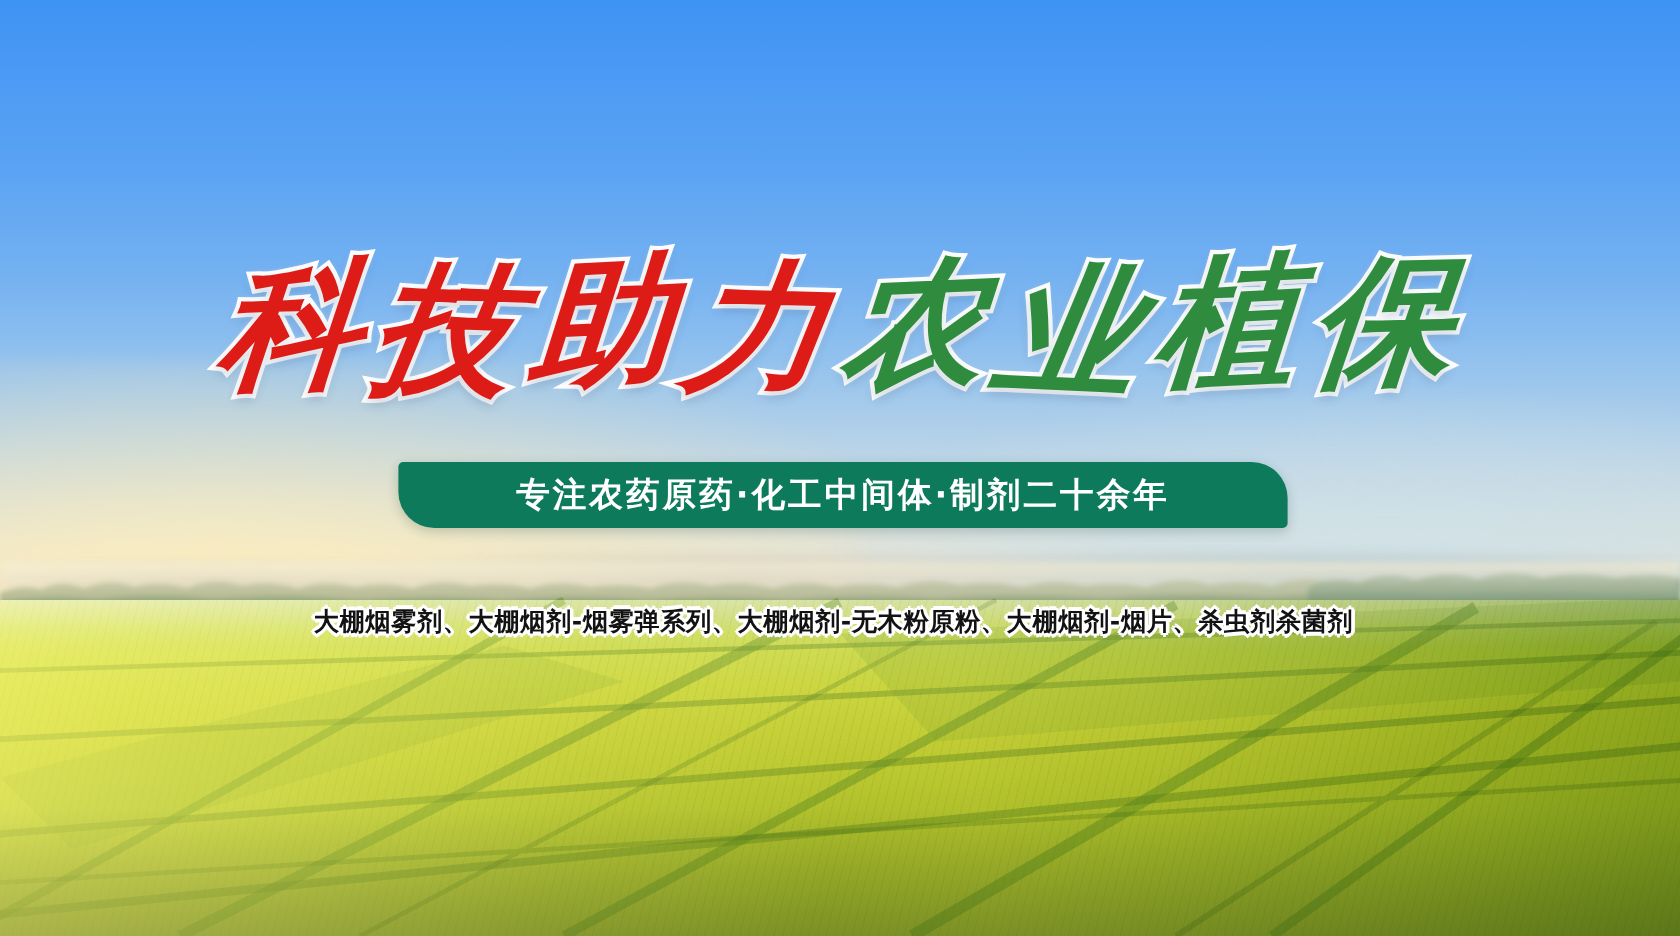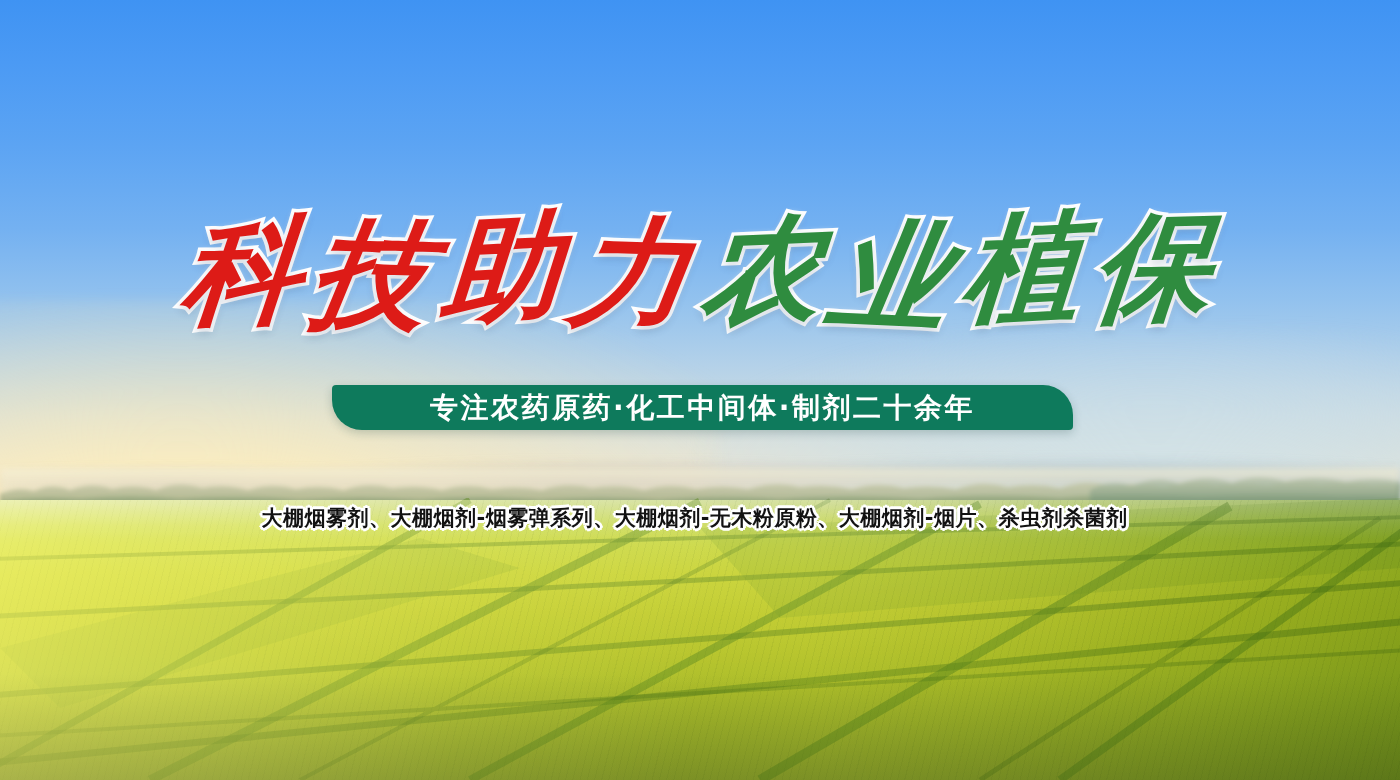--- a/index.html
+++ b/index.html
@@ -170,21 +170,21 @@
   .headline .ch2{ transform:skewX(-7deg) rotate(2deg) translateY(4px); }
   .headline .ch3{ transform:skewX(-7deg) rotate(-3deg) translateY(-3px); }
   .headline .ch4{ transform:skewX(-7deg) rotate(1.5deg) translateY(2px); }
   .headline .ch5{ transform:skewX(-7deg) rotate(-2.5deg) translateY(-2px); }
   .headline .ch6{ transform:skewX(-7deg) rotate(2.5deg) translateY(5px); }
   .headline .ch7{ transform:skewX(-7deg) rotate(-1.5deg) translateY(-4px); }
 
   
   .subtitle-pill{
     position:absolute; left:332px; top:385px;
-    width:741px; height:45px;
+    width:741px; height:55px;
     background:#0e7a5c;
     border-radius:30px 30px 30px 30px;
     border-top-left-radius:4px;
     border-bottom-right-radius:4px;
     display:flex; align-items:center; justify-content:center;
     box-shadow:0 3px 10px rgba(20,60,50,.22);
   }
   .subtitle-text{
     color:#ffffff;
     font-family:"DejaVu Sans", sans-serif;

